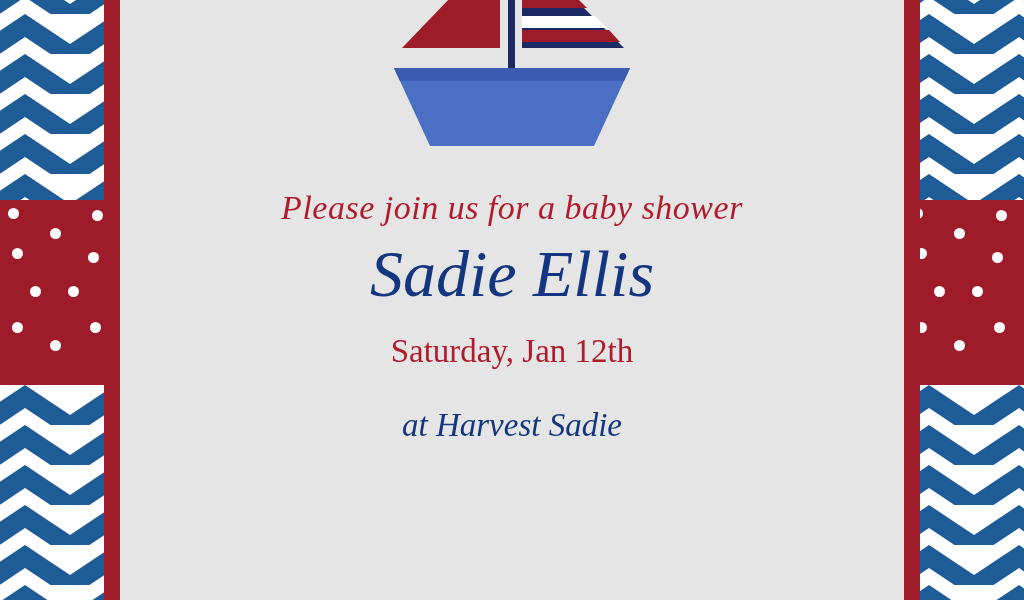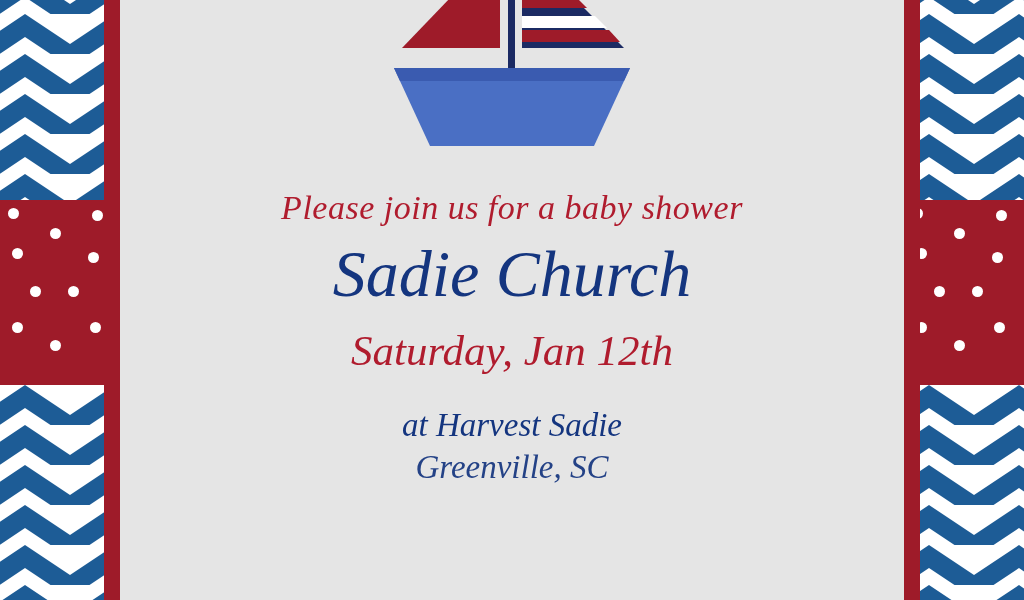--- a/index.html
+++ b/index.html
@@ -58,21 +58,21 @@
   }
   .line-join{
     color:#b01c2e;font-size:34px;line-height:44px;font-style:italic;
     font-family:"Liberation Serif", serif;letter-spacing:.5px;
   }
   .name{
     color:#14357f;font-size:66px;line-height:76px;margin-top:6px;
     font-family:"Liberation Serif", serif;font-style:italic;
   }
   .date{
-    color:#b01c2e;font-size:43px;line-height:42px;margin-top:18px;font-style:italic;
+    color:#b01c2e;font-size:33px;line-height:42px;margin-top:18px;
   }
   .time{
     color:#b01c2e;font-size:33px;line-height:40px;font-style:italic;
   }
   .venue{
     color:#14357f;font-size:33px;line-height:42px;margin-top:32px;font-style:italic;
   }
   .venue2{
     color:#14357f;font-size:33px;line-height:42px;font-style:italic;
     opacity:.92;
@@ -259,19 +259,18 @@
       <path d="M160 30 L233 30 L245 42 L160 42 Z" fill="#ffffff"></path>
       <path d="M160 44 L247 44 L258 56 L160 56 Z" fill="#9e1b29"></path>
 
       <path d="M32 82 L268 82 L232 160 L68 160 Z" fill="#4a6fc4"></path>
       <path d="M32 82 L268 82 L262 95 L38 95 Z" fill="#3a5bb0"></path>
     </svg>
   </div>
 
   <div class="content">
     <div class="line-join">Please join us for a baby shower</div>
-    <div class="name">Sadie Church</div>
+    <div class="name">Sadie Ellis</div>
     <div class="date">Saturday, Jan 12th</div>
     <div class="venue">at Harvest Sadie</div>
-    <div class="venue2">Greenville, SC</div>
   </div>
 
 </div>
 
 </body></html>

